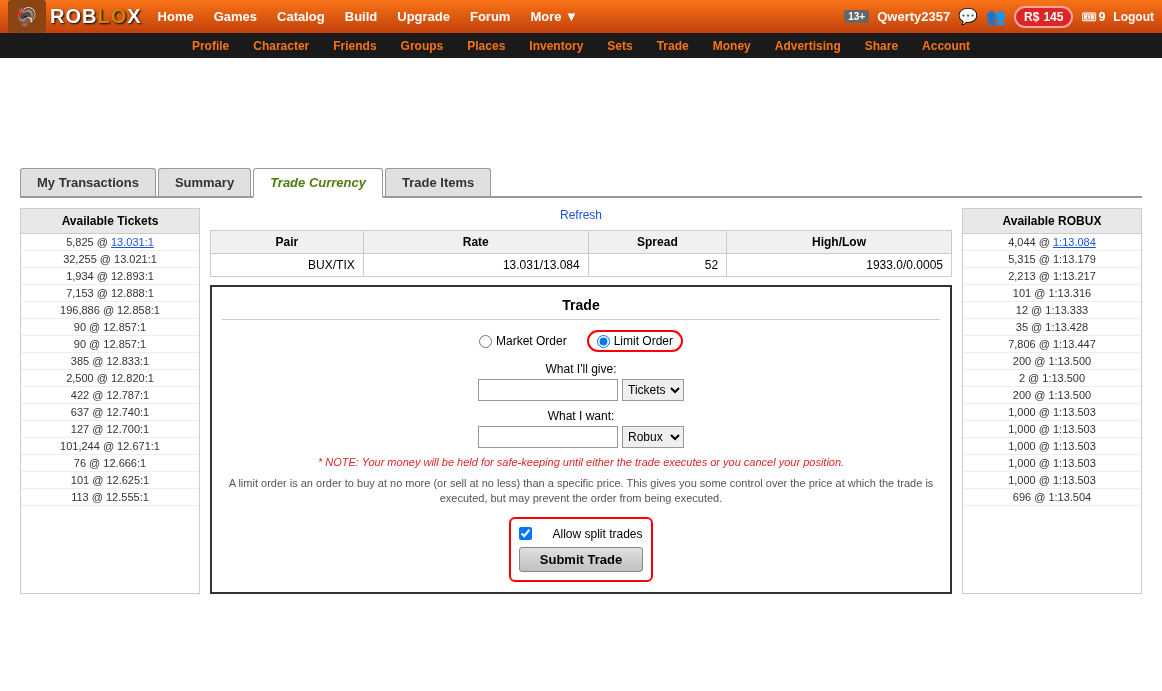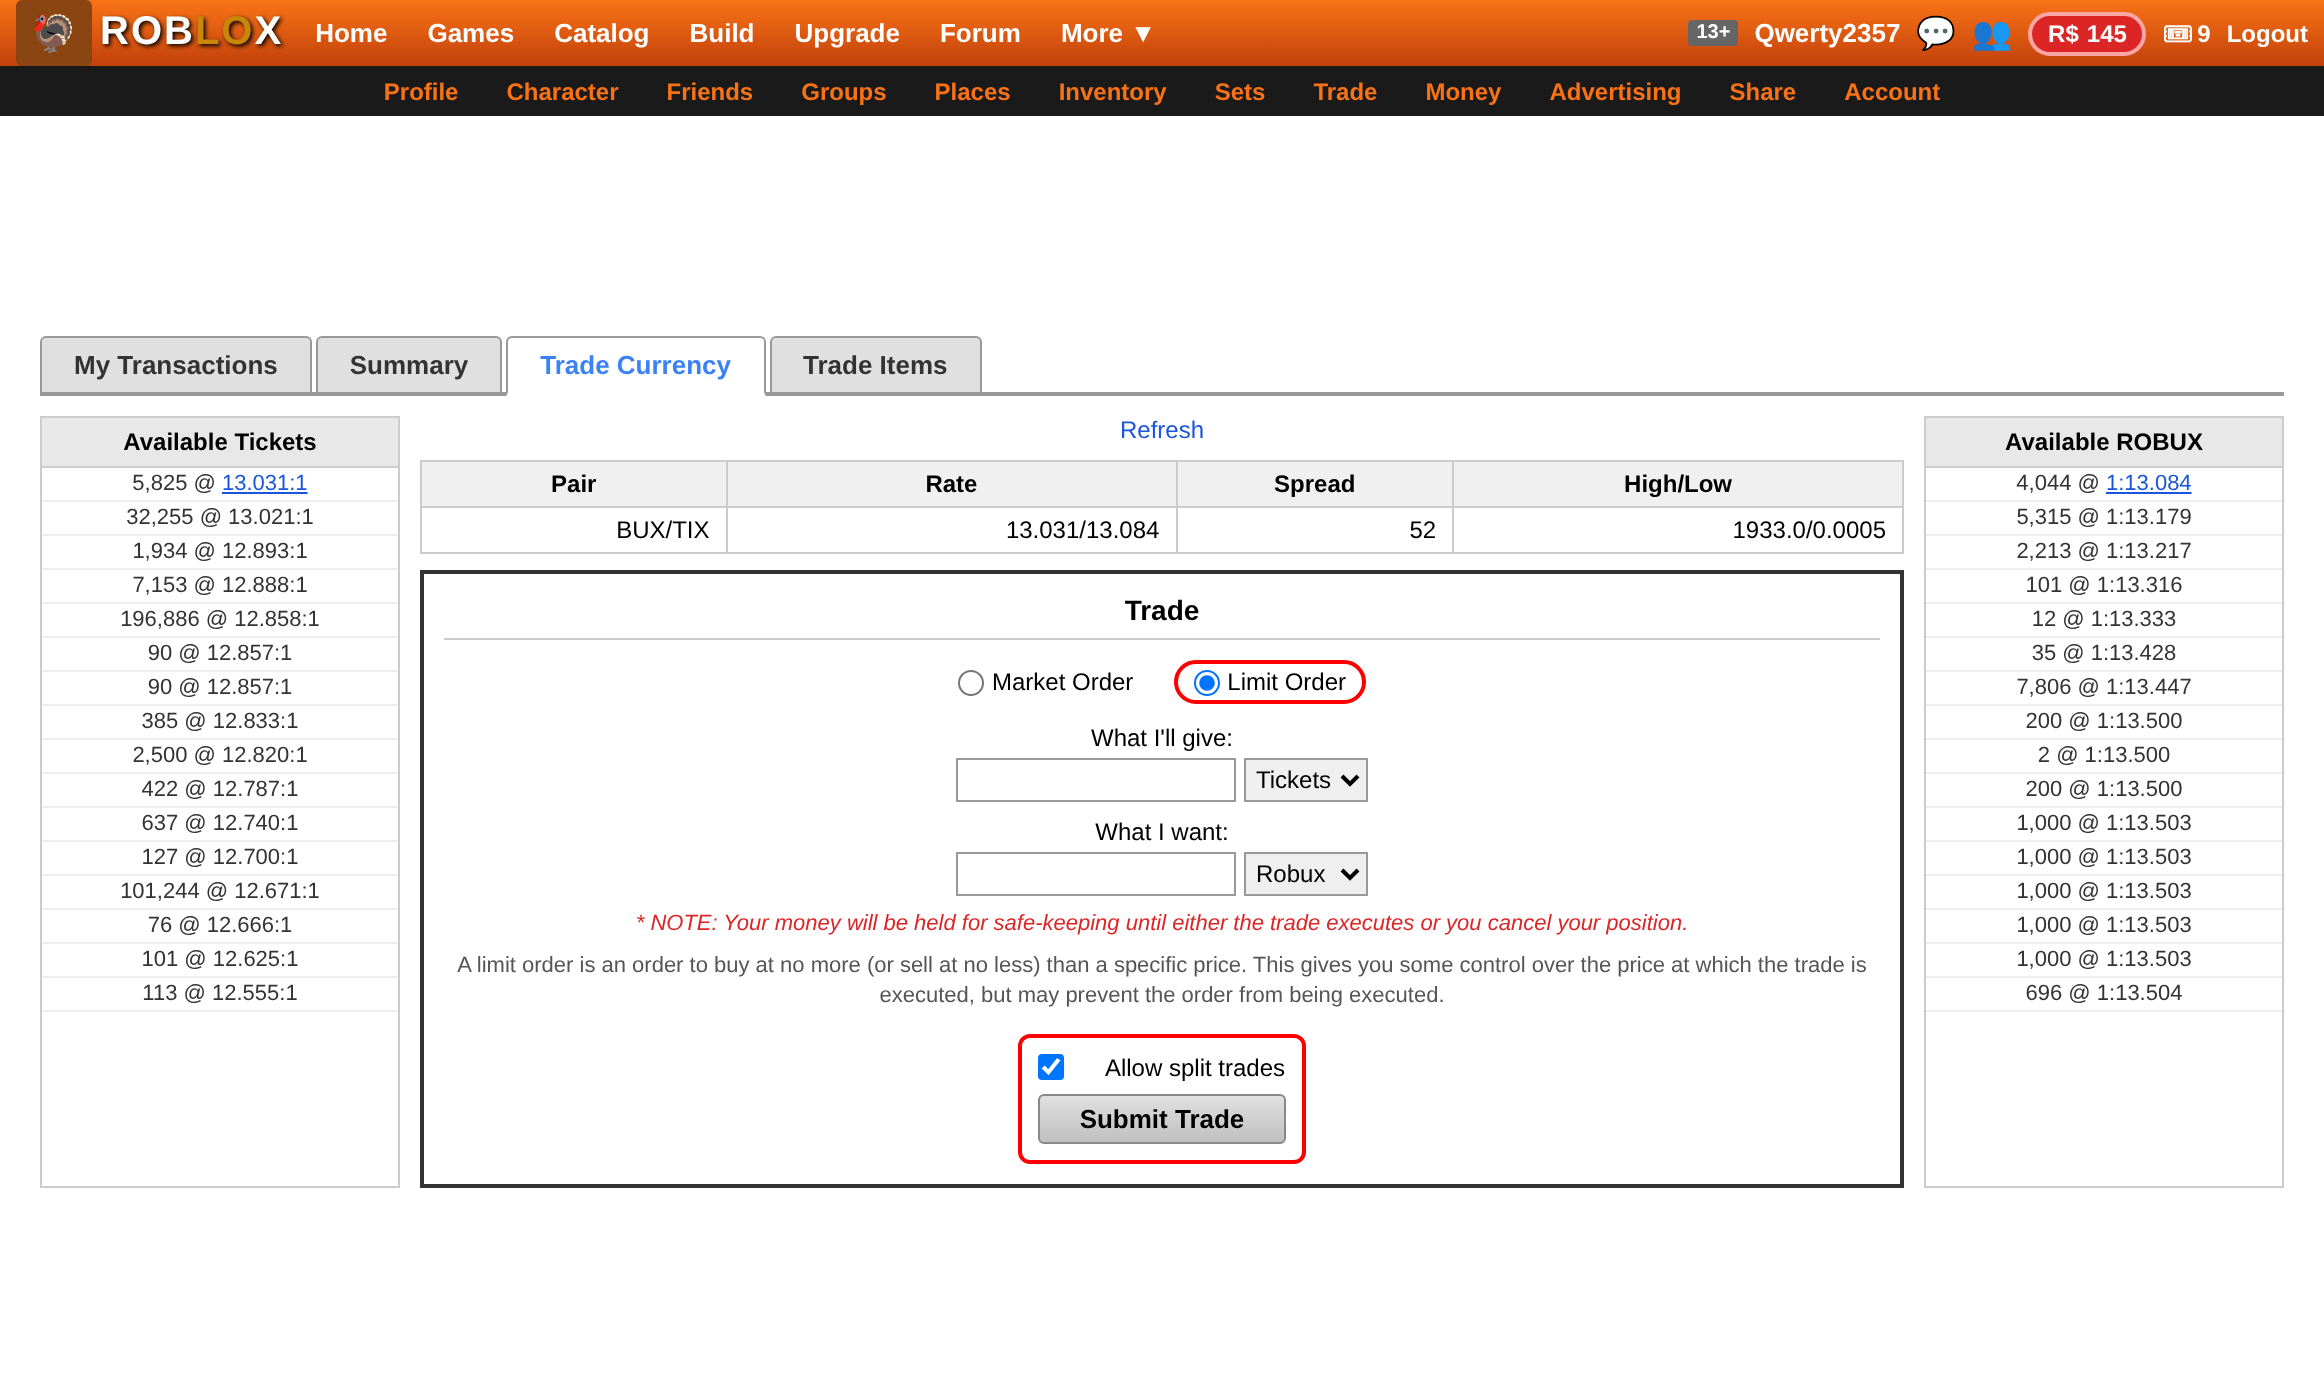--- a/index.html
+++ b/index.html
@@ -75,22 +75,22 @@
     #main-content { padding: 10px 20px; }
 
     
     #tabs { display: flex; align-items: flex-end; border-bottom: 2px solid #999; margin-bottom: 10px; }
     .tab {
       padding: 6px 16px; font-size: 13px; font-weight: bold;
       border: 1px solid #999; border-bottom: none; background: #e0e0e0;
       color: #333; cursor: pointer; margin-right: 2px; border-radius: 3px 3px 0 0;
     }
     .tab.active {
-      background: #fff; color: #3b82f6; border-bottom: 2px solid #fff;
-      margin-bottom: -2px; z-index: 1;
+      background: #fff; color: #4d7c0f; border-bottom: 2px solid #fff;
+      margin-bottom: -2px; z-index: 1; font-style: italic;
     }
 
     
     #columns { display: flex; gap: 10px; }
 
     
     #left-col {
       width: 180px; border: 1px solid #ccc;
     }
     #left-col-header {

